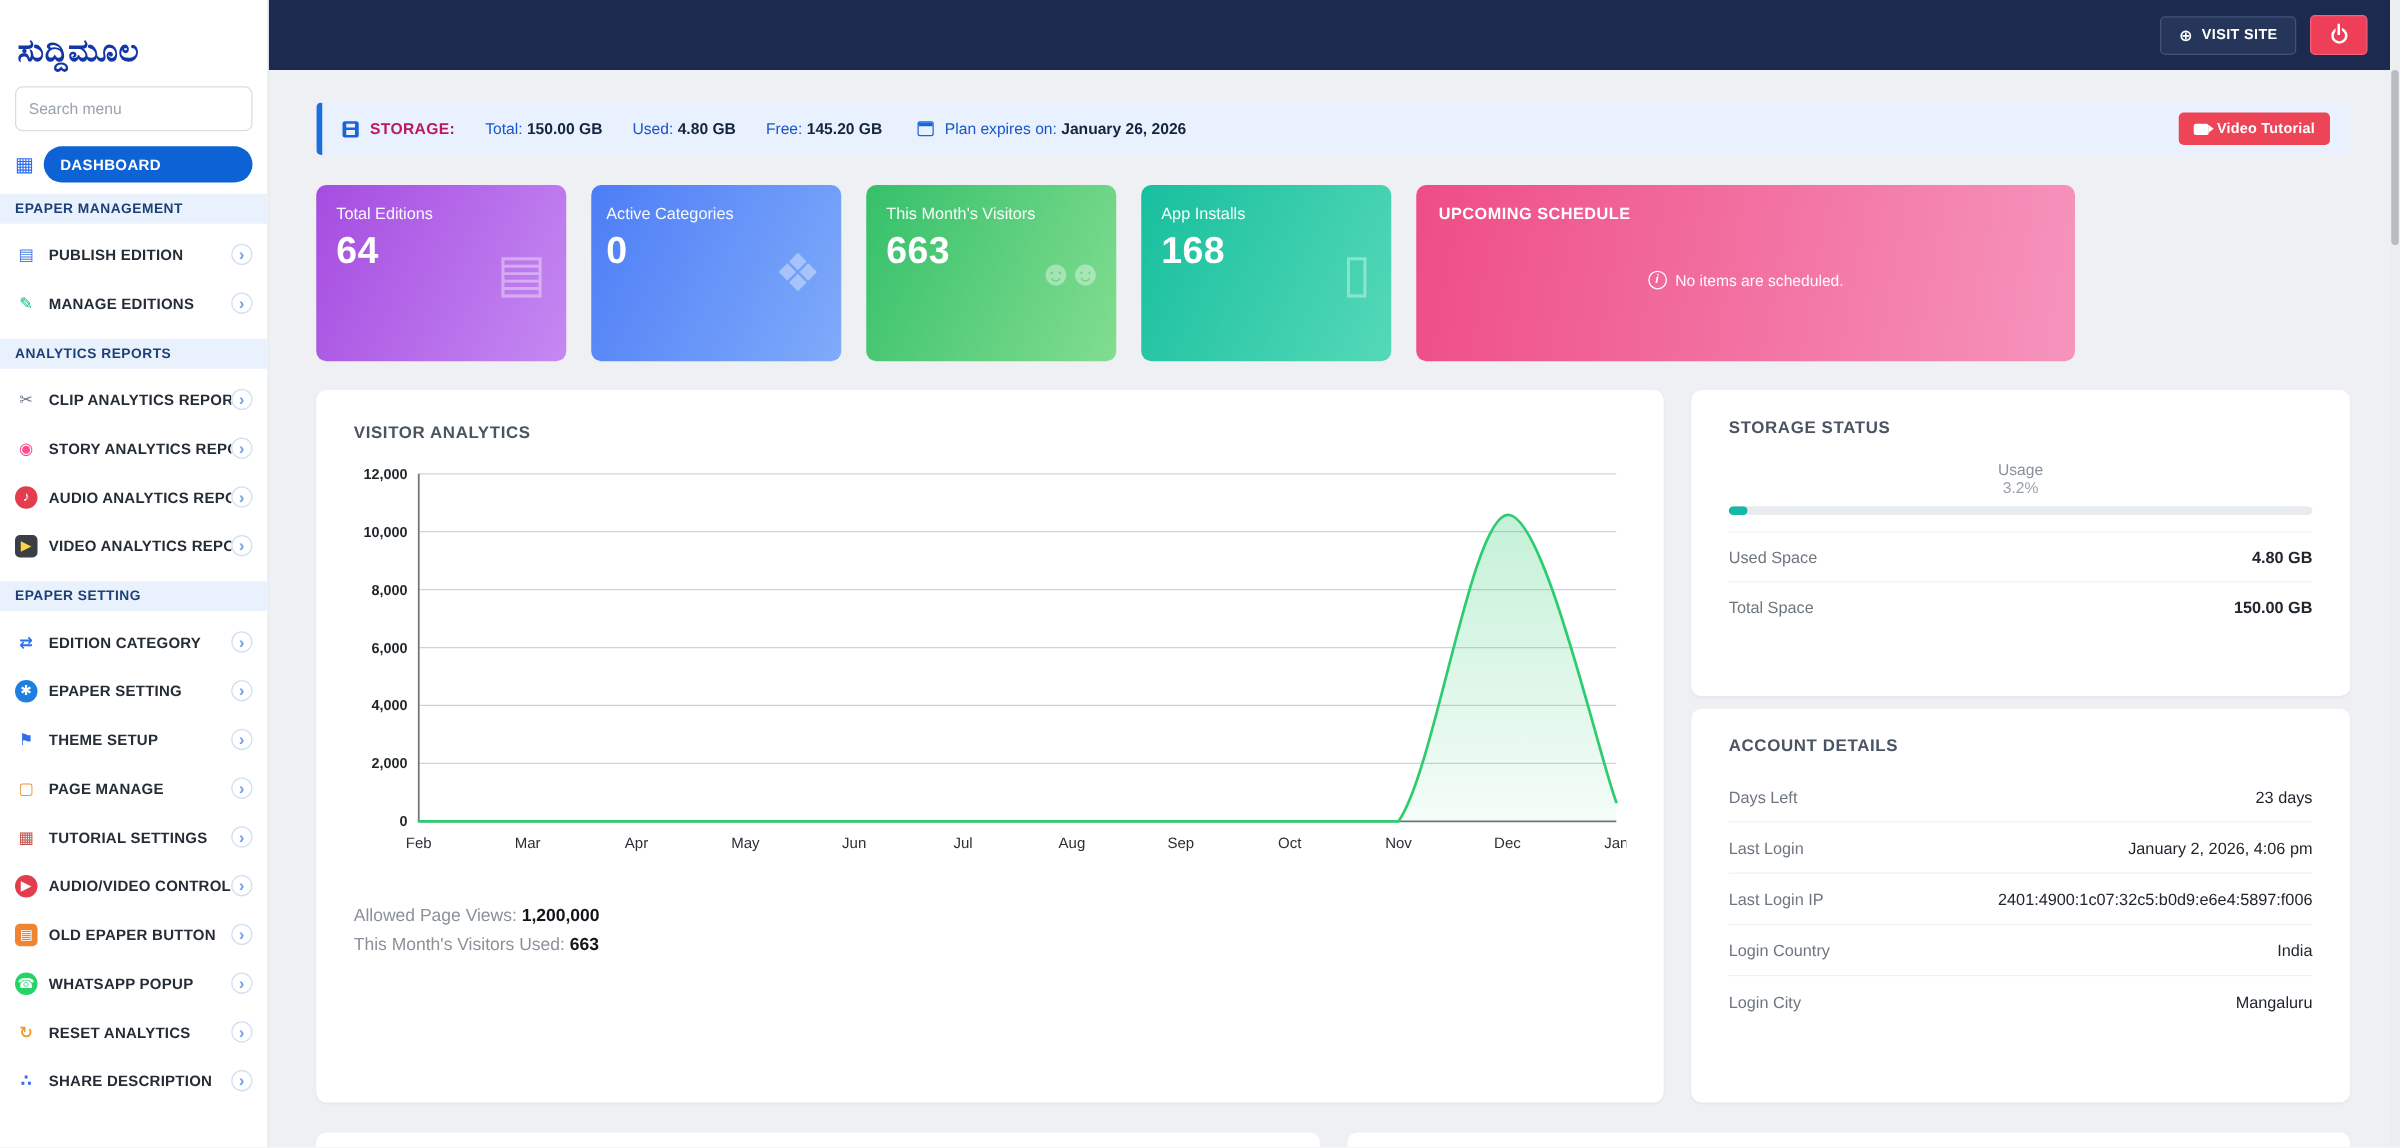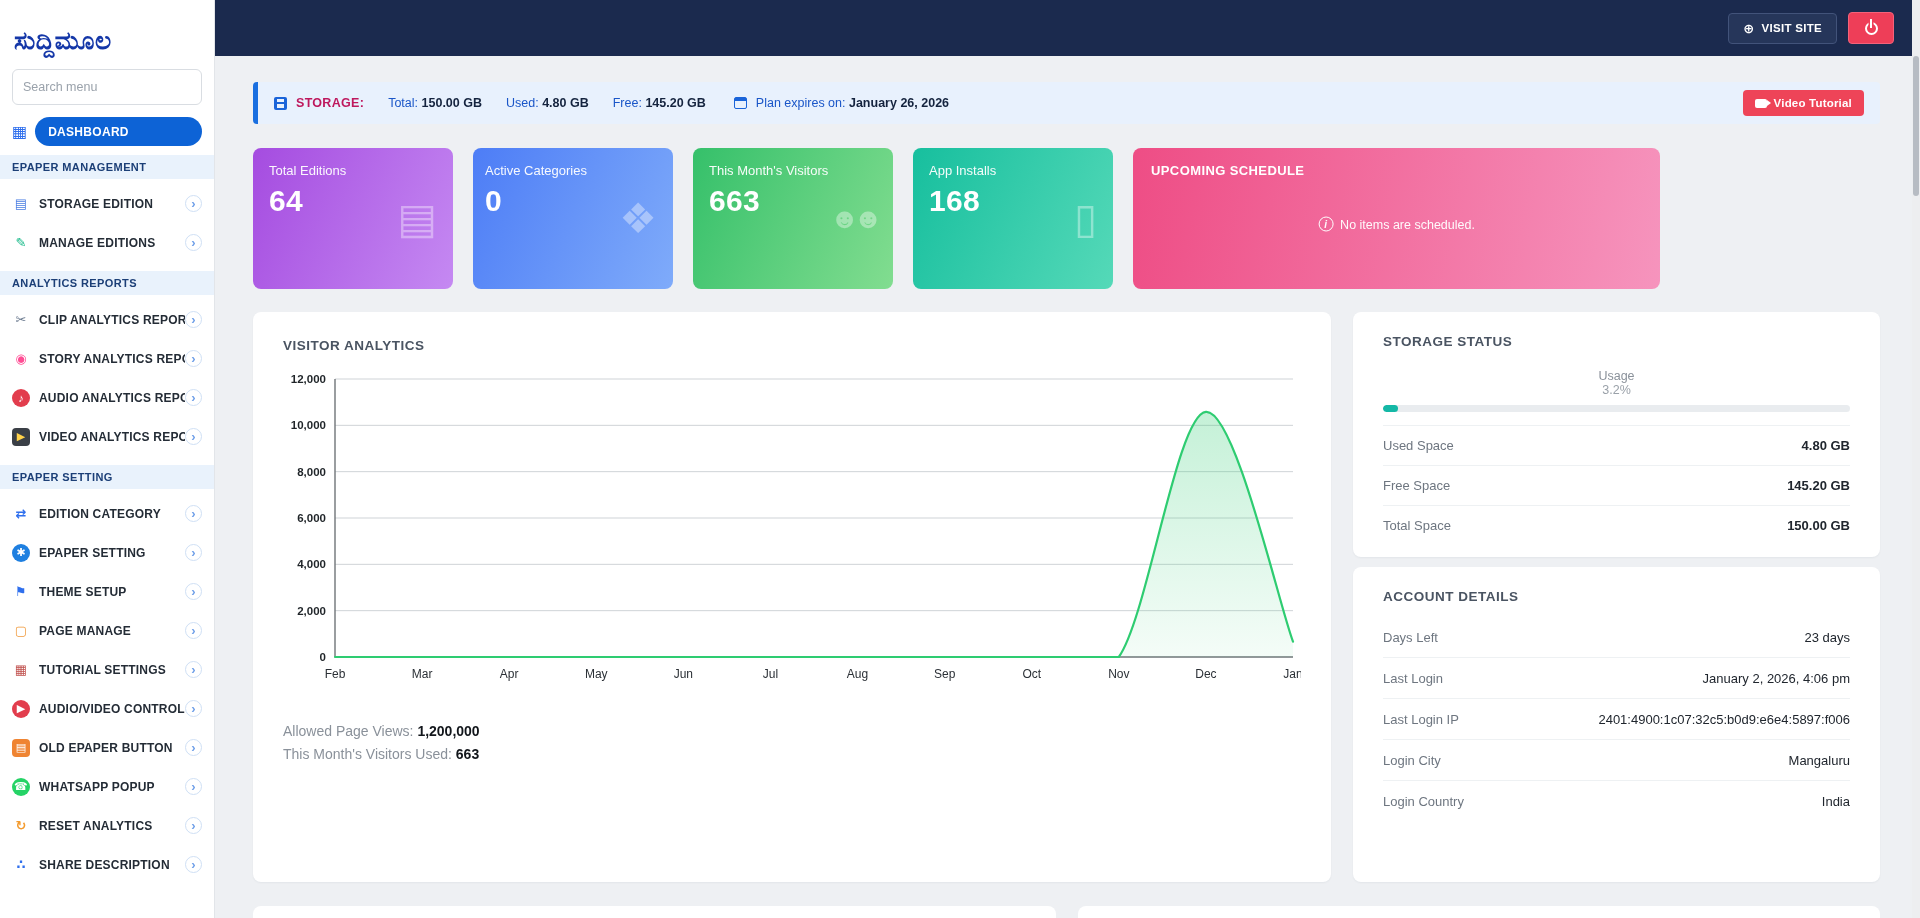--- a/index.html
+++ b/index.html
@@ -109,21 +109,21 @@
     </div>
     <input class="search-box" type="text" placeholder="Search menu" style="">
     <div class="dash-row">
       <span class="dash-icon">▦</span>
       <span class="dash-pill">DASHBOARD</span>
     </div>
     <nav id="sideNav">
         <div class="sec-band">EPAPER MANAGEMENT</div>
         <div class="side-item">
           <span class="s-icon" style="color: rgb(74, 125, 226);">▤</span>
-          <span class="s-label">STORAGE EDITION</span>
+          <span class="s-label">PUBLISH EDITION</span>
           <span class="chev">›</span>
         </div>
         <div class="side-item">
           <span class="s-icon" style="color: rgb(18, 184, 134);">✎</span>
           <span class="s-label">MANAGE EDITIONS</span>
           <span class="chev">›</span>
         </div>
         <div class="sec-band">ANALYTICS REPORTS</div>
         <div class="side-item">
           <span class="s-icon" style="color: rgb(107, 122, 143);">✂</span>
@@ -311,24 +311,20 @@
           </div>
           <div class="track">
             <div class="fill" id="usageFill" style="width: 3.2%; min-width: 14px;"></div>
           </div>
           <div class="kv-rows" id="storageRows">
               <div class="kv-row">
                 <span class="kv-label">Used Space</span>
                 <span class="kv-value">4.80 GB</span>
               </div>
               <div class="kv-row">
-                <span class="kv-label">Free Space</span>
-                <span class="kv-value">145.20 GB</span>
-              </div>
-              <div class="kv-row">
                 <span class="kv-label">Total Space</span>
                 <span class="kv-value">150.00 GB</span>
               </div>
             </div>
         </section>
 
         <section class="card account-card">
           <h3 class="card-title">ACCOUNT DETAILS</h3>
           <div class="kv-rows no-first-line" id="accountRows">
               <div class="kv-row">
@@ -337,26 +333,26 @@
               </div>
               <div class="kv-row">
                 <span class="kv-label">Last Login</span>
                 <span class="kv-value">January 2, 2026, 4:06 pm</span>
               </div>
               <div class="kv-row">
                 <span class="kv-label">Last Login IP</span>
                 <span class="kv-value">2401:4900:1c07:32c5:b0d9:e6e4:5897:f006</span>
               </div>
               <div class="kv-row">
+                <span class="kv-label">Login Country</span>
+                <span class="kv-value">India</span>
+              </div>
+              <div class="kv-row">
                 <span class="kv-label">Login City</span>
                 <span class="kv-value">Mangaluru</span>
-              </div>
-              <div class="kv-row">
-                <span class="kv-label">Login Country</span>
-                <span class="kv-value">India</span>
               </div>
             </div>
         </section>
 
       </div>
     </div>
 
     <div class="bottom-row">
       <div class="bcard"></div>
       <div class="bcard"></div>

